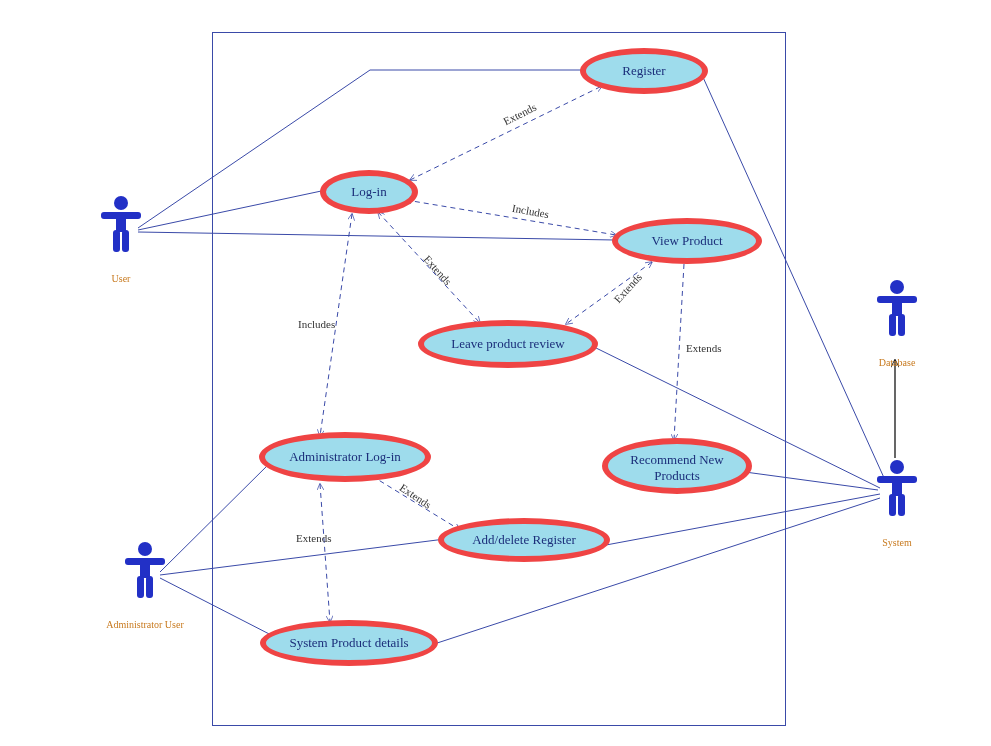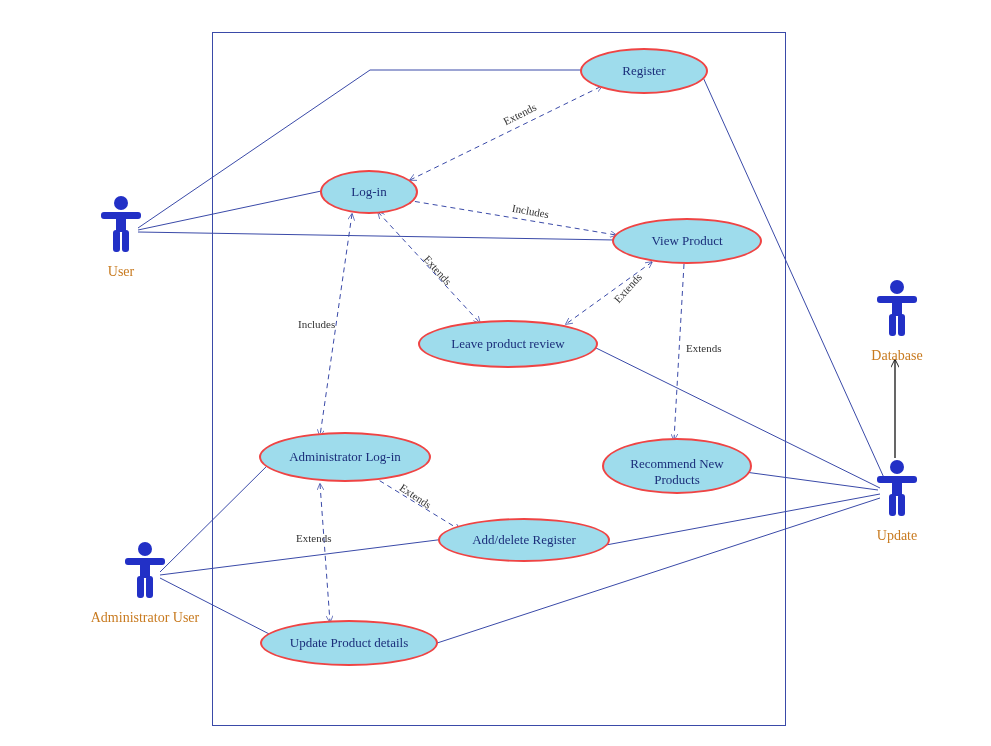--- a/index.html
+++ b/index.html
@@ -1,21 +1,21 @@
 <!DOCTYPE html>
 <html><head>
 <meta charset="utf-8">
 <style>
   html, body { margin:0; padding:0; width:991px; height:746px; background:#fff; font-family:"Times New Roman", serif; }
   .canvas { position:relative; width:991px; height:746px; }
   .system-box { position:absolute; border:1px solid #3a4aa8; background:transparent; }
   .actor { position:absolute; width:70px; text-align:center; }
   .actor svg { display:block; margin:0 auto; }
-  .actor .label { color:#c87a1f; font-size:14px; margin-top:10px; font-family:"Times New Roman", serif; }
-  .ellipse { position:absolute; background:#9edcec; border:2px solid #ef4444; border-radius:50%; display:flex; align-items:center; justify-content:center; text-align:center; color:#1b2e7a; font-size:13px; padding:4px 8px; box-sizing:border-box; font-family:"Times New Roman", serif; }
+  .actor .label { color:#c87a1f; font-size:10px; margin-top:19px; font-family:"Times New Roman", serif; }
+  .ellipse { position:absolute; background:#9edcec; border:6px solid #ef4444; border-radius:50%; display:flex; align-items:center; justify-content:center; text-align:center; color:#1b2e7a; font-size:13px; padding:4px 8px; box-sizing:border-box; font-family:"Times New Roman", serif; }
   .rel-label { position:absolute; font-size:11px; color:#333; font-family:"Times New Roman", serif; white-space:nowrap; }
   svg.edges { position:absolute; left:0; top:0; }
 </style>
 </head>
 <body>
 
 <div class="canvas">
 
   <div class="system-box" style="left:212px; top:32px; width:572px; height:692px;"></div>
 
@@ -79,21 +79,21 @@
   </div>
 
   <div class="actor" style="left:862px; top:458px;">
     <svg width="44" height="60" viewBox="0 0 44 60">
       <circle cx="22" cy="9" r="7" fill="#2230c6"></circle>
       <rect x="2" y="18" width="40" height="7" rx="3" fill="#2230c6"></rect>
       <rect x="17" y="18" width="10" height="20" fill="#2230c6"></rect>
       <rect x="14" y="36" width="7" height="22" rx="3" fill="#2230c6"></rect>
       <rect x="23" y="36" width="7" height="22" rx="3" fill="#2230c6"></rect>
     </svg>
-    <div class="label">Update</div>
+    <div class="label">System</div>
   </div>
 
   <div class="actor" style="left:862px; top:278px;">
     <svg width="44" height="60" viewBox="0 0 44 60">
       <circle cx="22" cy="9" r="7" fill="#2230c6"></circle>
       <rect x="2" y="18" width="40" height="7" rx="3" fill="#2230c6"></rect>
       <rect x="17" y="18" width="10" height="20" fill="#2230c6"></rect>
       <rect x="14" y="36" width="7" height="22" rx="3" fill="#2230c6"></rect>
       <rect x="23" y="36" width="7" height="22" rx="3" fill="#2230c6"></rect>
     </svg>
@@ -115,21 +115,21 @@
   <div class="ellipse" style="left:259px; top:432px; width:172px; height:50px;text-align:right;">
     <span>Administrator Log-in</span>
   </div>
   <div class="ellipse" style="left:602px; top:438px; width:150px; height:56px;align-items:flex-end;">
     <span>Recommend New Products</span>
   </div>
   <div class="ellipse" style="left:438px; top:518px; width:172px; height:44px;">
     <span>Add/delete Register</span>
   </div>
   <div class="ellipse" style="left:260px; top:620px; width:178px; height:46px;">
-    <span>Update Product details</span>
+    <span>System Product details</span>
   </div>
 
   <span class="rel-label" style="left:502px; top:108px; transform:rotate(-27deg);">Extends</span>
   <span class="rel-label" style="left:512px; top:205px; transform:rotate(10deg);">Includes</span>
   <span class="rel-label" style="left:420px; top:264px; transform:rotate(48deg);">Extends</span>
   <span class="rel-label" style="left:610px; top:282px; transform:rotate(-48deg);">Extends</span>
   <span class="rel-label" style="left:686px; top:342px;">Extends</span>
   <span class="rel-label" style="left:298px; top:318px;">Includes</span>
   <span class="rel-label" style="left:398px; top:490px; transform:rotate(34deg);">Extends</span>
   <span class="rel-label" style="left:296px; top:532px;">Extends</span>

